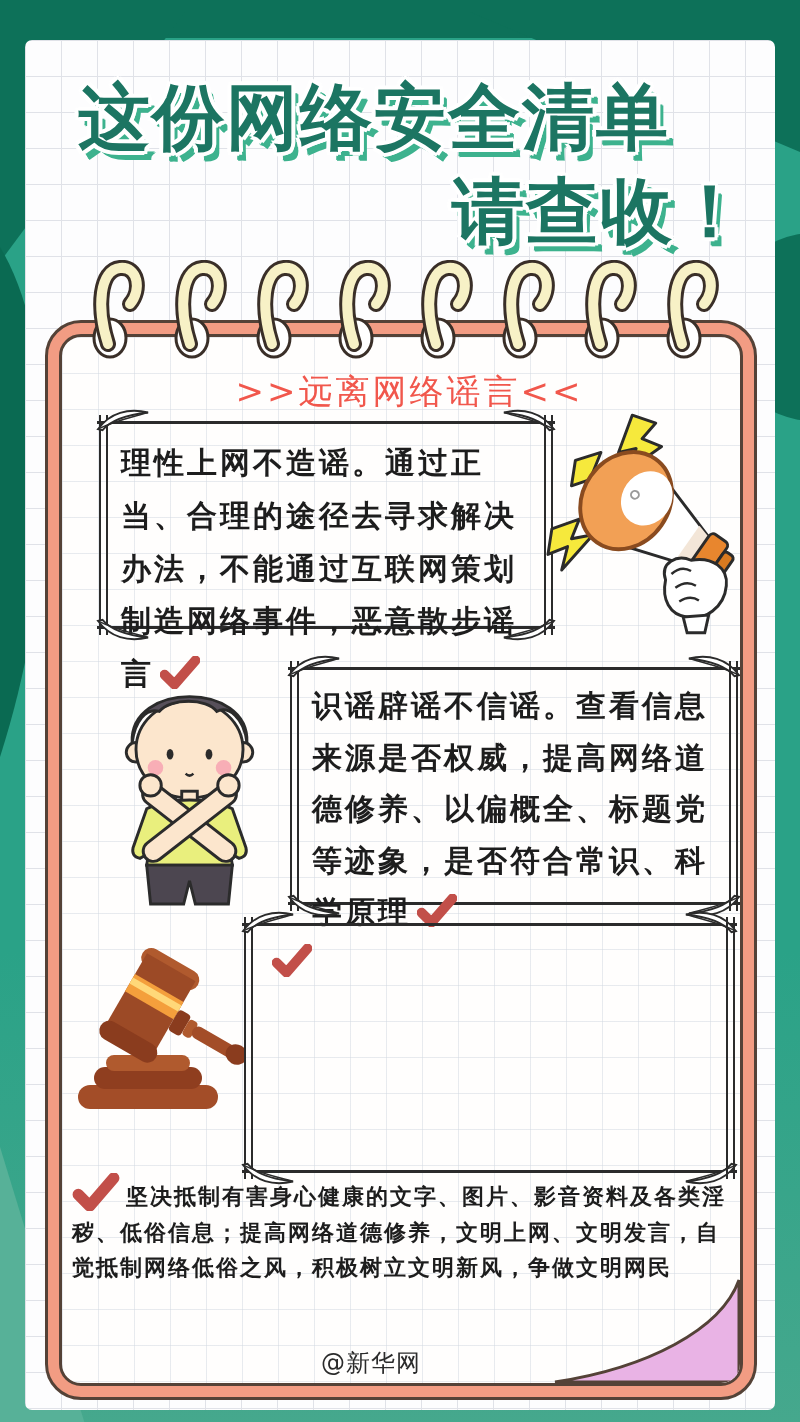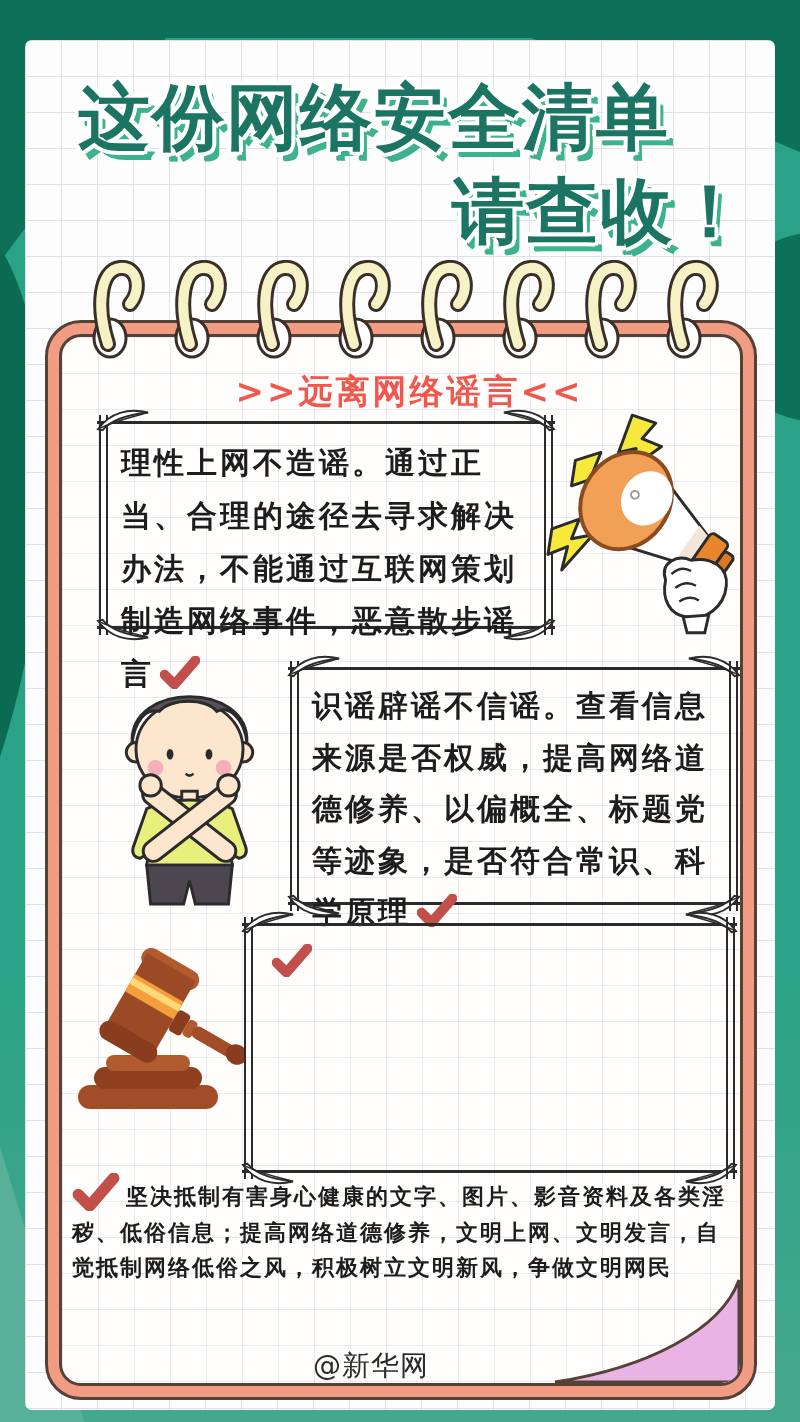--- a/index.html
+++ b/index.html
@@ -37,21 +37,21 @@
   .page{
     position:absolute;inset:11px;background:#fffefd;border:3px solid #544237;border-radius:22px;
     background-image:
       linear-gradient(to right,rgba(213,218,227,.55) 1px,transparent 1px),
       linear-gradient(to bottom,rgba(213,218,227,.55) 1px,transparent 1px);
     background-size:36px 36px;overflow:hidden;
   }
   .spiral{position:absolute;left:88px;top:248px;width:640px;height:102px;}
   .rumor-header{
     position:absolute;left:0;right:0;top:32px;text-align:center;
-    color:#f1574c;font-size:34px;font-weight:700;letter-spacing:3px;padding-left:17px;
+    color:#f1574c;font-size:34px;font-weight:400;letter-spacing:3px;padding-left:17px;
   }
   
   .sketch-box{
     position:absolute;box-sizing:border-box;
     border-top:3px solid #2b2b2b;border-bottom:3px solid #2b2b2b;
   }
   .sketch-box::before,.sketch-box::after{
     content:"";position:absolute;top:-9px;bottom:-9px;width:5px;
     border-left:2.5px solid #2b2b2b;border-right:2.5px solid #2b2b2b;
   }
@@ -75,21 +75,21 @@
   .boy{left:38px;top:318px;width:180px;height:252px;}
   .gavel{left:4px;top:600px;width:180px;height:178px;}
   .check-inline{display:inline-block;width:40px;height:33px;vertical-align:-5px;margin-left:6px;}
   .footer-note{
     position:absolute;left:10px;top:836px;width:668px;
     font-size:22px;line-height:1.62;letter-spacing:2px;color:#1d1d1d;font-weight:600;
   }
   .check-lead{display:inline-block;width:48px;height:38px;vertical-align:-7px;margin-right:6px;}
   .credit{
     position:absolute;left:0;right:60px;top:1010px;text-align:center;
-    font-size:28px;color:#2b2b2b;letter-spacing:1px;
+    font-size:24px;color:#2b2b2b;letter-spacing:1px;
   }
   .page-curl{position:absolute;right:-3px;bottom:-3px;width:192px;height:110px;}
 </style>
 </head>
 <body>
 
 <div class="stage">
 
   <svg class="bg-shapes" viewBox="0 0 800 1422" preserveAspectRatio="none">
     <rect x="0" y="0" width="800" height="26" fill="#0d7159"></rect>

